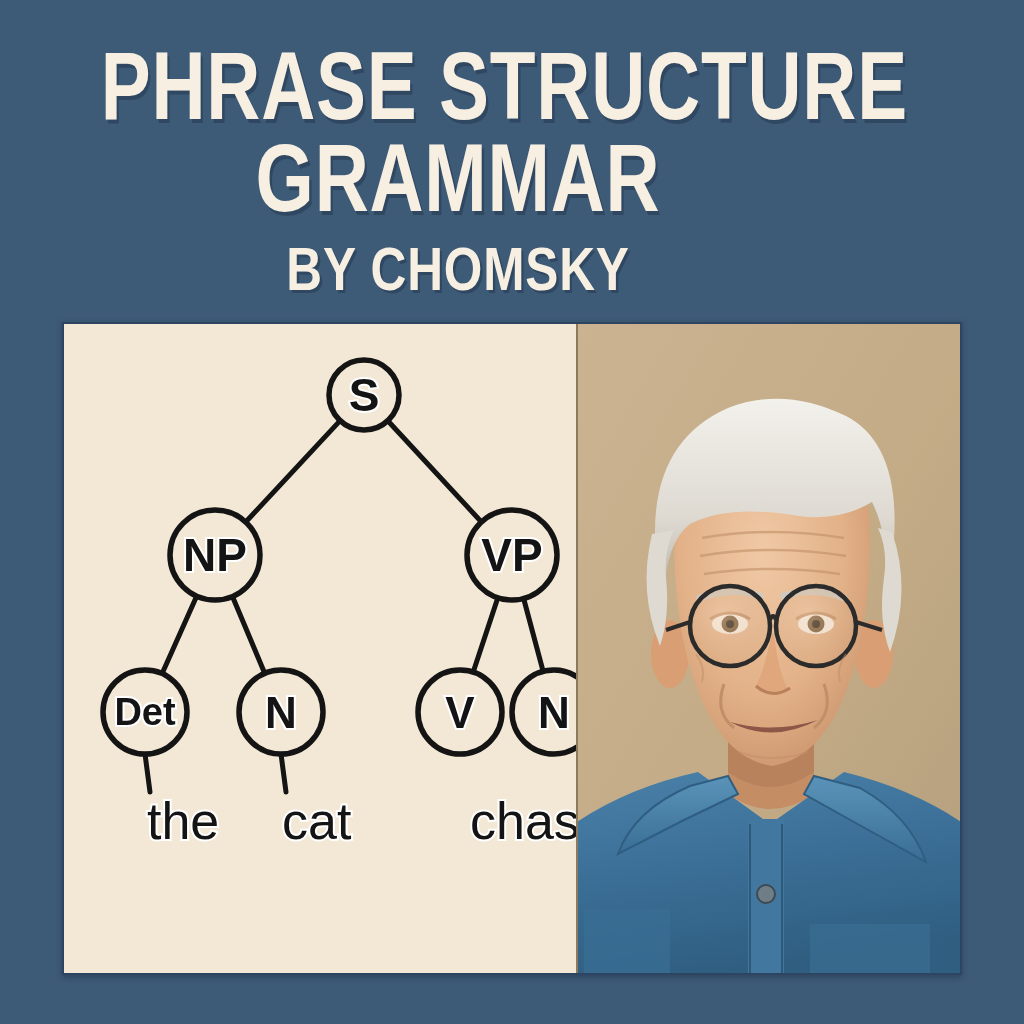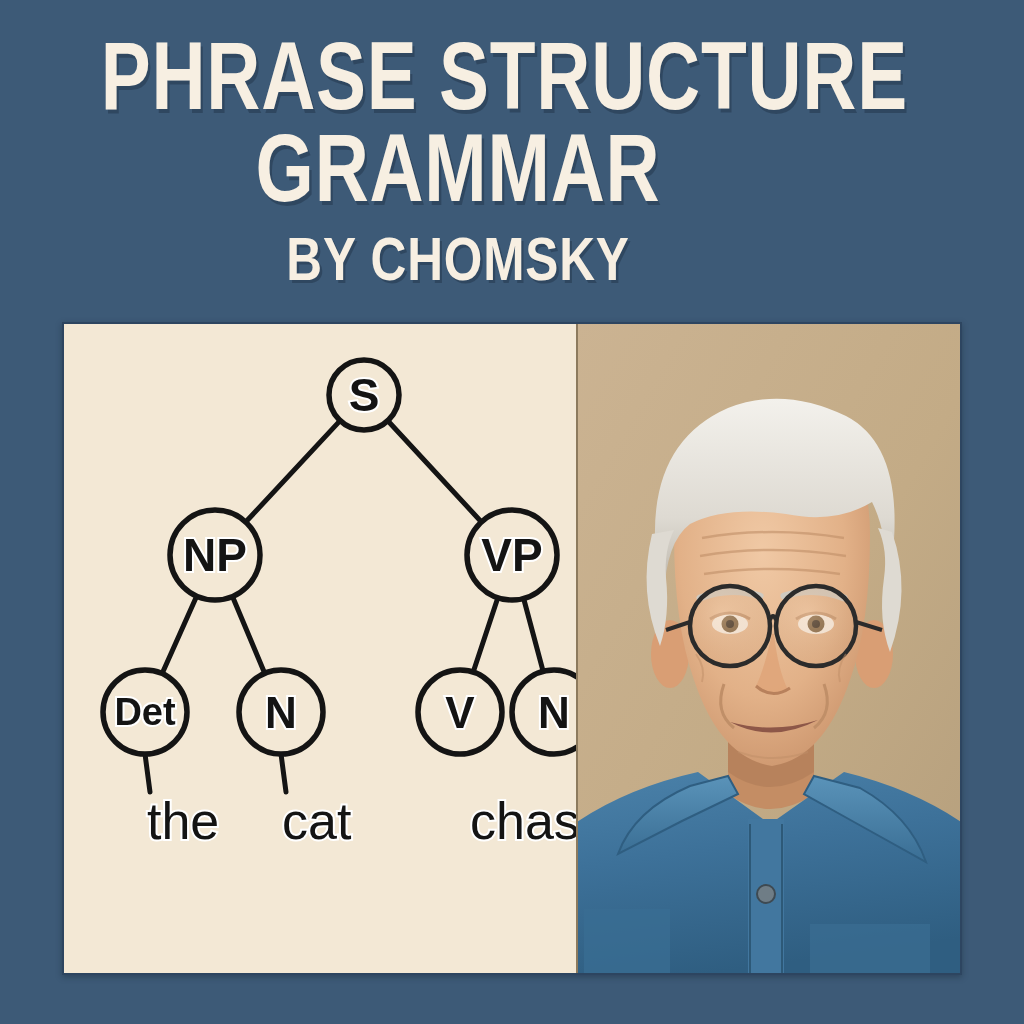--- a/index.html
+++ b/index.html
@@ -8,21 +8,21 @@
     width:1024px;height:1024px;overflow:hidden;
     background:#3d5a77;
     font-family:"Liberation Sans", sans-serif;
   }
   #poster{position:relative;width:1024px;height:1024px;}
 
   
   .title-block{
     position:absolute;left:0;top:0;width:916px;
     text-align:center;
-    padding-top:30px;
+    padding-top:40px;
     box-sizing:border-box;
   }
   .title-line{
     display:block;
     font-family:"Liberation Sans", sans-serif;
     font-weight:bold;
     font-size:96px;
     line-height:92px;
     letter-spacing:1px;
     color:#f7efe2;

